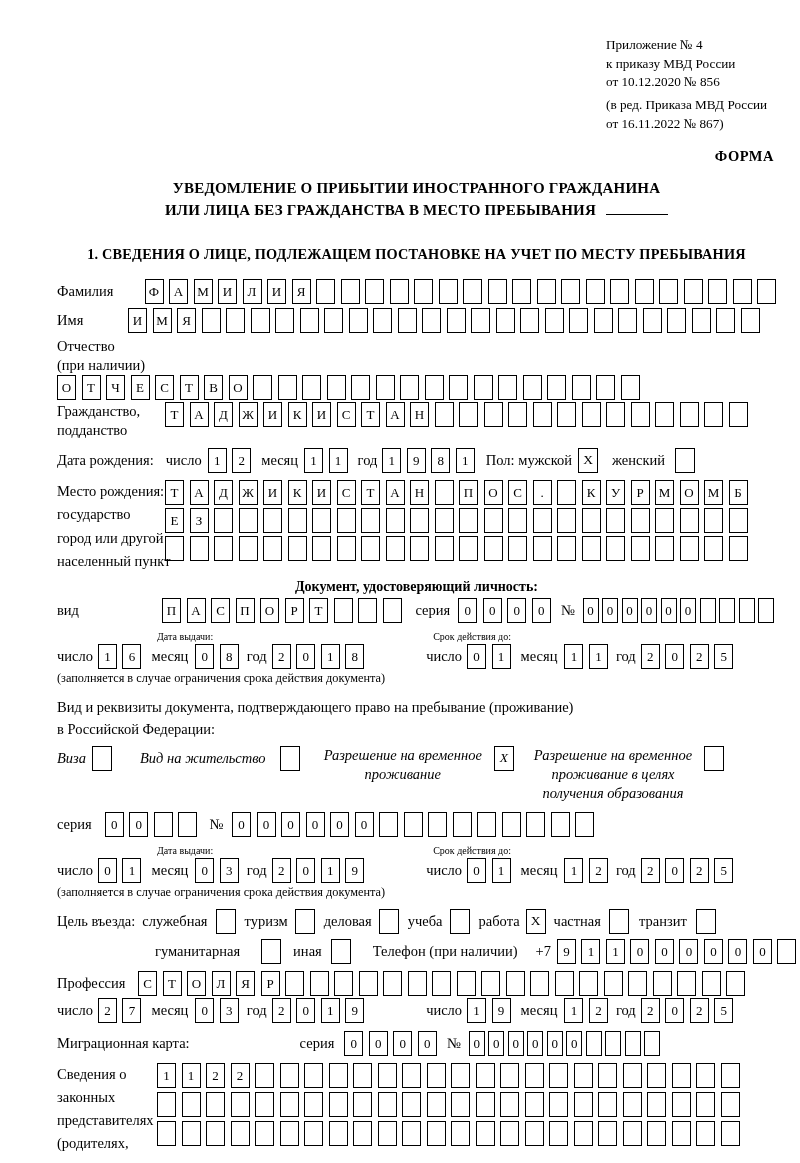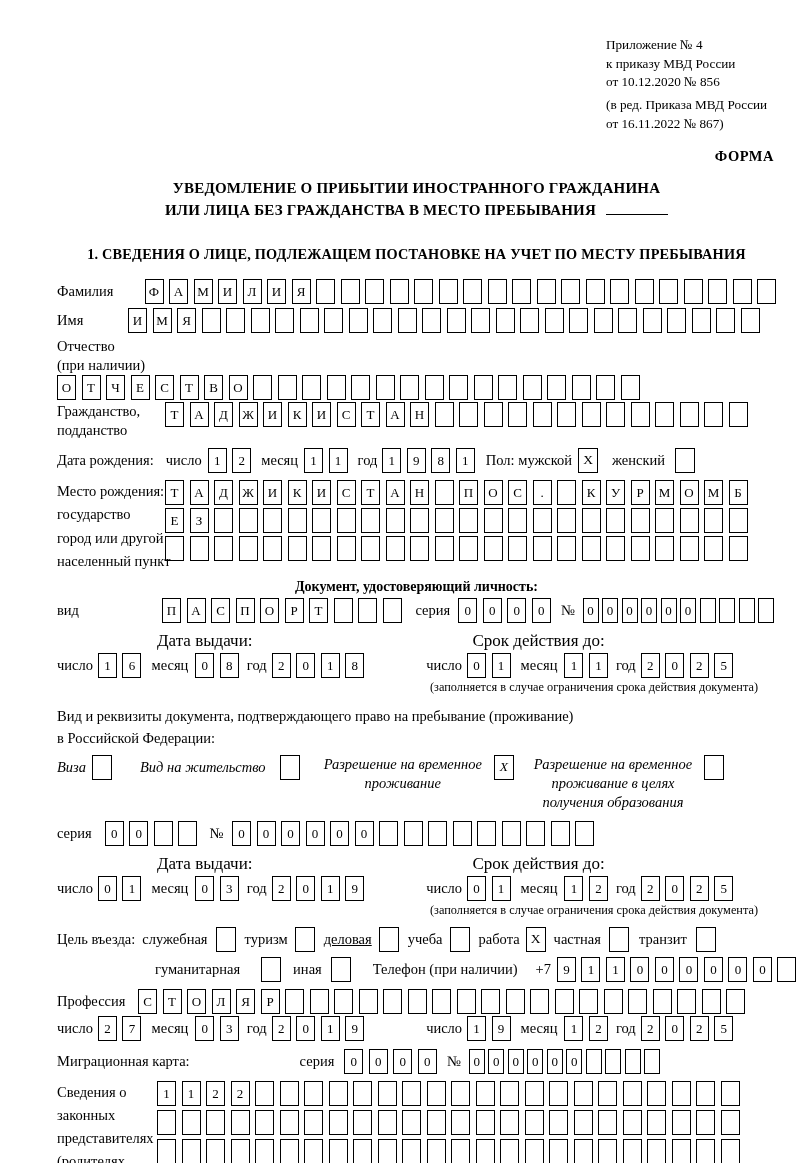--- a/index.html
+++ b/index.html
@@ -22,23 +22,23 @@
   .word{font-size:14.5px;line-height:25px;flex:none;}
   .cells{display:flex;gap:5.5px;flex:none;}
   .cells.sm{gap:3.5px;}
   .cell{width:19px;height:25px;border:1.5px solid #000;box-sizing:border-box;flex:none;
         display:flex;align-items:center;justify-content:center;font-size:13px;line-height:1;}
   .cells.sm .cell{width:16px;}
   .cbox{width:20px;height:25px;border:1.5px solid #000;box-sizing:border-box;flex:none;
         display:inline-flex;align-items:center;justify-content:center;font-size:13.5px;}
   .stack{display:flex;flex-direction:column;gap:3px;}
   .stack4{display:flex;flex-direction:column;gap:4px;}
-  .datehead{display:flex;font-size:17px;margin-top:8px;}
+  .datehead{display:flex;font-size:10px;margin-top:8px;}
   .daterow{display:flex;align-items:center;margin-top:2px;white-space:nowrap;}
-  .note{font-size:12.3px;text-align:right;margin-top:2px;margin-right:18px;}
+  .note{font-size:12.3px;text-align:left;margin-top:2px;margin-right:18px;}
   .para{font-size:14.5px;line-height:1.55;margin-top:10px;}
   .opt{display:flex;align-items:flex-start;flex:none;font-style:italic;}
   .optlbl{font-size:14.5px;line-height:19px;text-align:center;}
   .purp{display:flex;align-items:center;flex:none;font-size:14.5px;}
 </style>
 </head>
 <body>
 
 <div class="page">
 
@@ -487,21 +487,21 @@
   <div class="row" style="margin-top:9px;align-items:center;">
     <span class="word">Цель въезда:</span>
     <span class="purp" style="margin-left:7px;">
         <span>служебная</span>
         <span class="cbox" style="margin-left:8px;"></span>
       </span>
     <span class="purp" style="margin-left:9px;">
         <span>туризм</span>
         <span class="cbox" style="margin-left:7px;"></span>
       </span>
-    <span class="purp" style="margin-left:9px;text-decoration:underline;">
+    <span class="purp" style="margin-left:9px;">
         <span>деловая</span>
         <span class="cbox" style="margin-left:7px;"></span>
       </span>
     <span class="purp" style="margin-left:9px;">
         <span>учеба</span>
         <span class="cbox" style="margin-left:7px;"></span>
       </span>
     <span class="purp" style="margin-left:9px;">
         <span>работа</span>
         <span class="cbox" style="margin-left:6px;">X</span>

